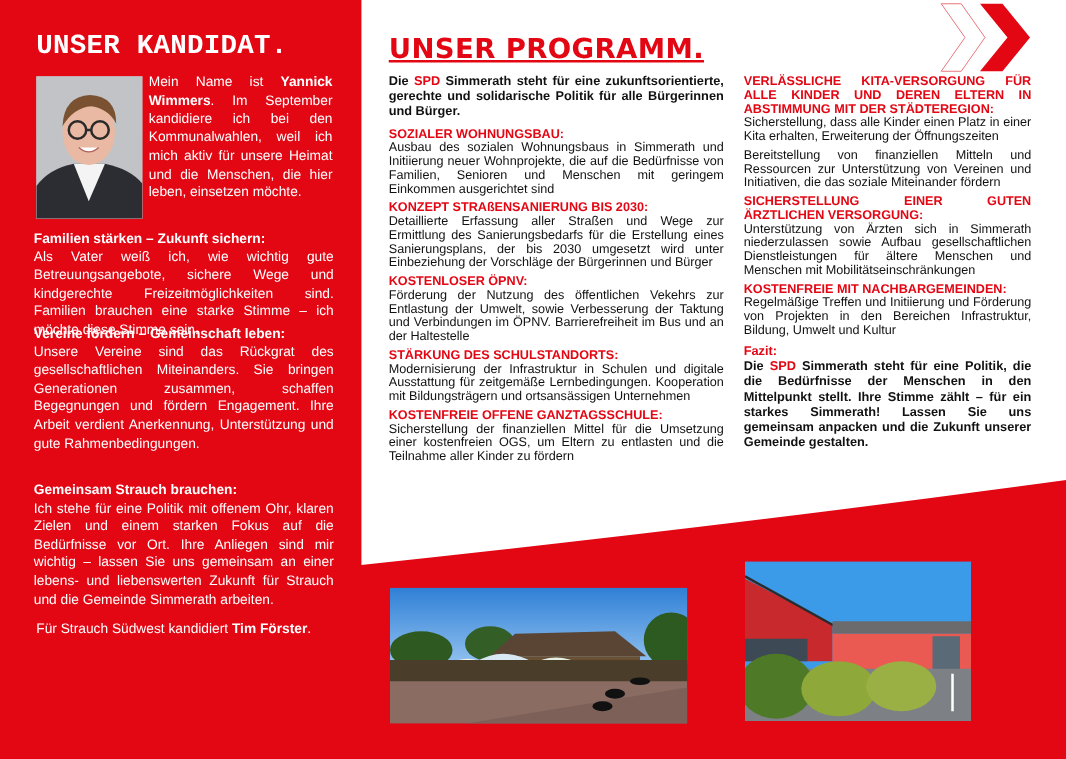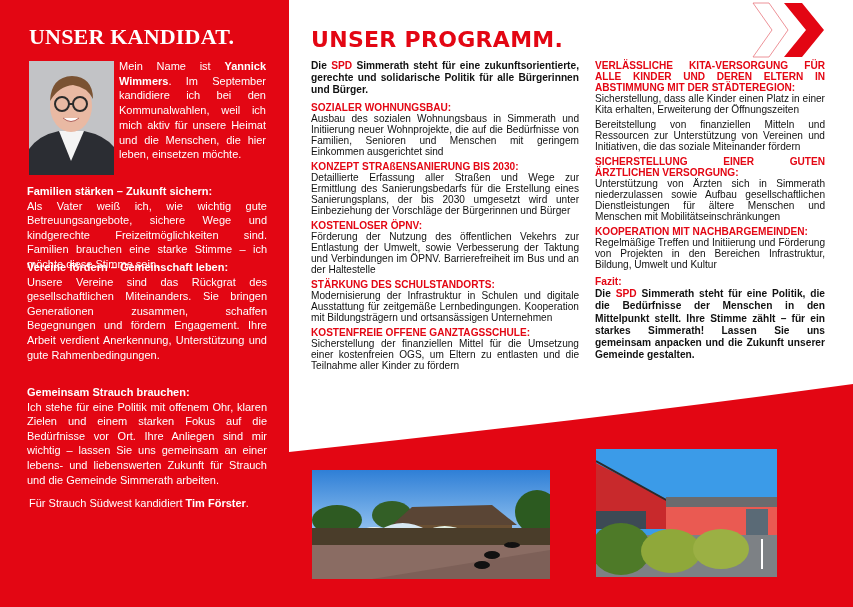--- a/index.html
+++ b/index.html
@@ -1,30 +1,30 @@
 <!DOCTYPE html>
 <html><head>
 <meta charset="utf-8">
 <style>
   html, body { margin:0; padding:0; }
   body { width:853px; height:607px; position:relative; overflow:hidden; background:#e30613; font-family:"Liberation Sans", sans-serif; }
   .red { color:#e30613; }
   
   .left { position:absolute; left:0; top:0; width:289px; height:607px; background:#e30613; color:#fff; }
-  .left h1 { position:absolute; left:29px; top:24px; margin:0; font-size:22px; font-weight:bold; letter-spacing:0.2px; font-family:Liberation Serif, serif; }
+  .left h1 { position:absolute; left:29px; top:24px; margin:0; font-size:22px; font-weight:bold; letter-spacing:0.2px; font-family:Liberation Mono, monospace; }
   .portrait { position:absolute; left:29px; top:61px; width:85px; height:114px; background:linear-gradient(180deg,#c9c9cc 0%,#b9babd 100%); overflow:hidden; }
   .intro { position:absolute; left:119px; top:59px; width:147px; font-size:11px; line-height:14.7px; text-align:justify; }
   .block { position:absolute; left:27px; width:240px; font-size:11px; line-height:14.6px; text-align:justify; }
   .block .hd { font-weight:bold; }
   .b1 { top:184px; } .b2 { top:260px; } .b3 { top:385px; }
   .footer-line { position:absolute; left:29px; top:497px; font-size:11px; }
   
   .white { position:absolute; left:289px; top:0; width:564px; height:607px; }
   .white svg.bg { position:absolute; left:0; top:0; }
-  .prog-title { position:absolute; left:311px; top:27px; margin:0; font-size:22px; font-weight:bold; color:#e30613; font-family:"DejaVu Sans", sans-serif; letter-spacing:0.3px; }
+  .prog-title { position:absolute; left:311px; top:27px; margin:0; font-size:22px; font-weight:bold; color:#e30613; font-family:"DejaVu Sans", sans-serif; letter-spacing:0.3px;text-decoration:underline; }
   .col { position:absolute; font-size:10.1px; line-height:11px; color:#111; text-align:justify; }
   .col1 { left:311px; top:60px; width:268px; }
   .col2 { left:595px; top:60px; width:230px; }
   .col p { margin:0 0 4px 0; }
   .col .lead { font-weight:bold; font-size:10.2px; line-height:12.2px; margin-bottom:5px; }
   .col .sh { color:#e30613; font-weight:bold; display:block; }
   .chevrons { position:absolute; left:752px; top:2px; }
   .photo { position:absolute; overflow:hidden; }
   .photo1 { left:312px; top:470px; width:238px; height:109px; }
   .photo2 { left:596px; top:449px; width:181px; height:128px; }
@@ -92,21 +92,21 @@
   <p><span class="sh">KONZEPT STRAßENSANIERUNG BIS 2030:</span><span>Detaillierte Erfassung aller Straßen und Wege zur Ermittlung des Sanierungsbedarfs für die Erstellung eines Sanierungsplans, der bis 2030 umgesetzt wird unter Einbeziehung der Vorschläge der Bürgerinnen und Bürger</span></p>
   <p><span class="sh">KOSTENLOSER ÖPNV:</span><span>Förderung der Nutzung des öffentlichen Vekehrs zur Entlastung der Umwelt, sowie Verbesserung der Taktung und Verbindungen im ÖPNV. Barrierefreiheit im Bus und an der Haltestelle</span></p>
   <p><span class="sh">STÄRKUNG DES SCHULSTANDORTS:</span><span>Modernisierung der Infrastruktur in Schulen und digitale Ausstattung für zeitgemäße Lernbedingungen. Kooperation mit Bildungsträgern und ortsansässigen Unternehmen</span></p>
   <p><span class="sh">KOSTENFREIE OFFENE GANZTAGSSCHULE:</span><span>Sicherstellung der finanziellen Mittel für die Umsetzung einer kostenfreien OGS, um Eltern zu entlasten und die Teilnahme aller Kinder zu fördern</span></p>
 </div>
 
 <div class="col col2">
   <p><span class="sh">VERLÄSSLICHE KITA-VERSORGUNG FÜR ALLE KINDER UND DEREN ELTERN IN ABSTIMMUNG MIT DER STÄDTEREGION:</span><span>Sicherstellung, dass alle Kinder einen Platz in einer Kita erhalten, Erweiterung der Öffnungszeiten</span></p>
   <p><span>Bereitstellung von finanziellen Mitteln und Ressourcen zur Unterstützung von Vereinen und Initiativen, die das soziale Miteinander fördern</span></p>
   <p><span class="sh">SICHERSTELLUNG EINER GUTEN ÄRZTLICHEN VERSORGUNG:</span><span>Unterstützung von Ärzten sich in Simmerath niederzulassen sowie Aufbau gesellschaftlichen Dienstleistungen für ältere Menschen und Menschen mit Mobilitätseinschränkungen</span></p>
-  <p><span class="sh">KOOPERATION MIT NACHBARGEMEINDEN:</span><span>Regelmäßige Treffen und Initiierung und Förderung von Projekten in den Bereichen Infrastruktur, Bildung, Umwelt und Kultur</span></p>
+  <p><span class="sh">KOSTENFREIE MIT NACHBARGEMEINDEN:</span><span>Regelmäßige Treffen und Initiierung und Förderung von Projekten in den Bereichen Infrastruktur, Bildung, Umwelt und Kultur</span></p>
   <p class="lead" style="margin-top:6px;">
     <span class="sh">Fazit:</span><span>Die </span><span class="red">SPD</span><span> Simmerath steht für eine Politik, die die Bedürfnisse der Menschen in den Mittelpunkt stellt. Ihre Stimme zählt – für ein starkes Simmerath! Lassen Sie uns gemeinsam anpacken und die Zukunft unserer Gemeinde gestalten.</span>
   </p>
 </div>
 
 <div class="photo photo1" title="Restaurant mit Sonnenschirmen und Parkplatz">
   <svg width="238" height="109" viewBox="0 0 238 109">
     <defs>
         <linearGradient id="sky1" x1="0" y1="0" x2="0" y2="1">
           <stop offset="0" stop-color="#2f7fd6"></stop>

